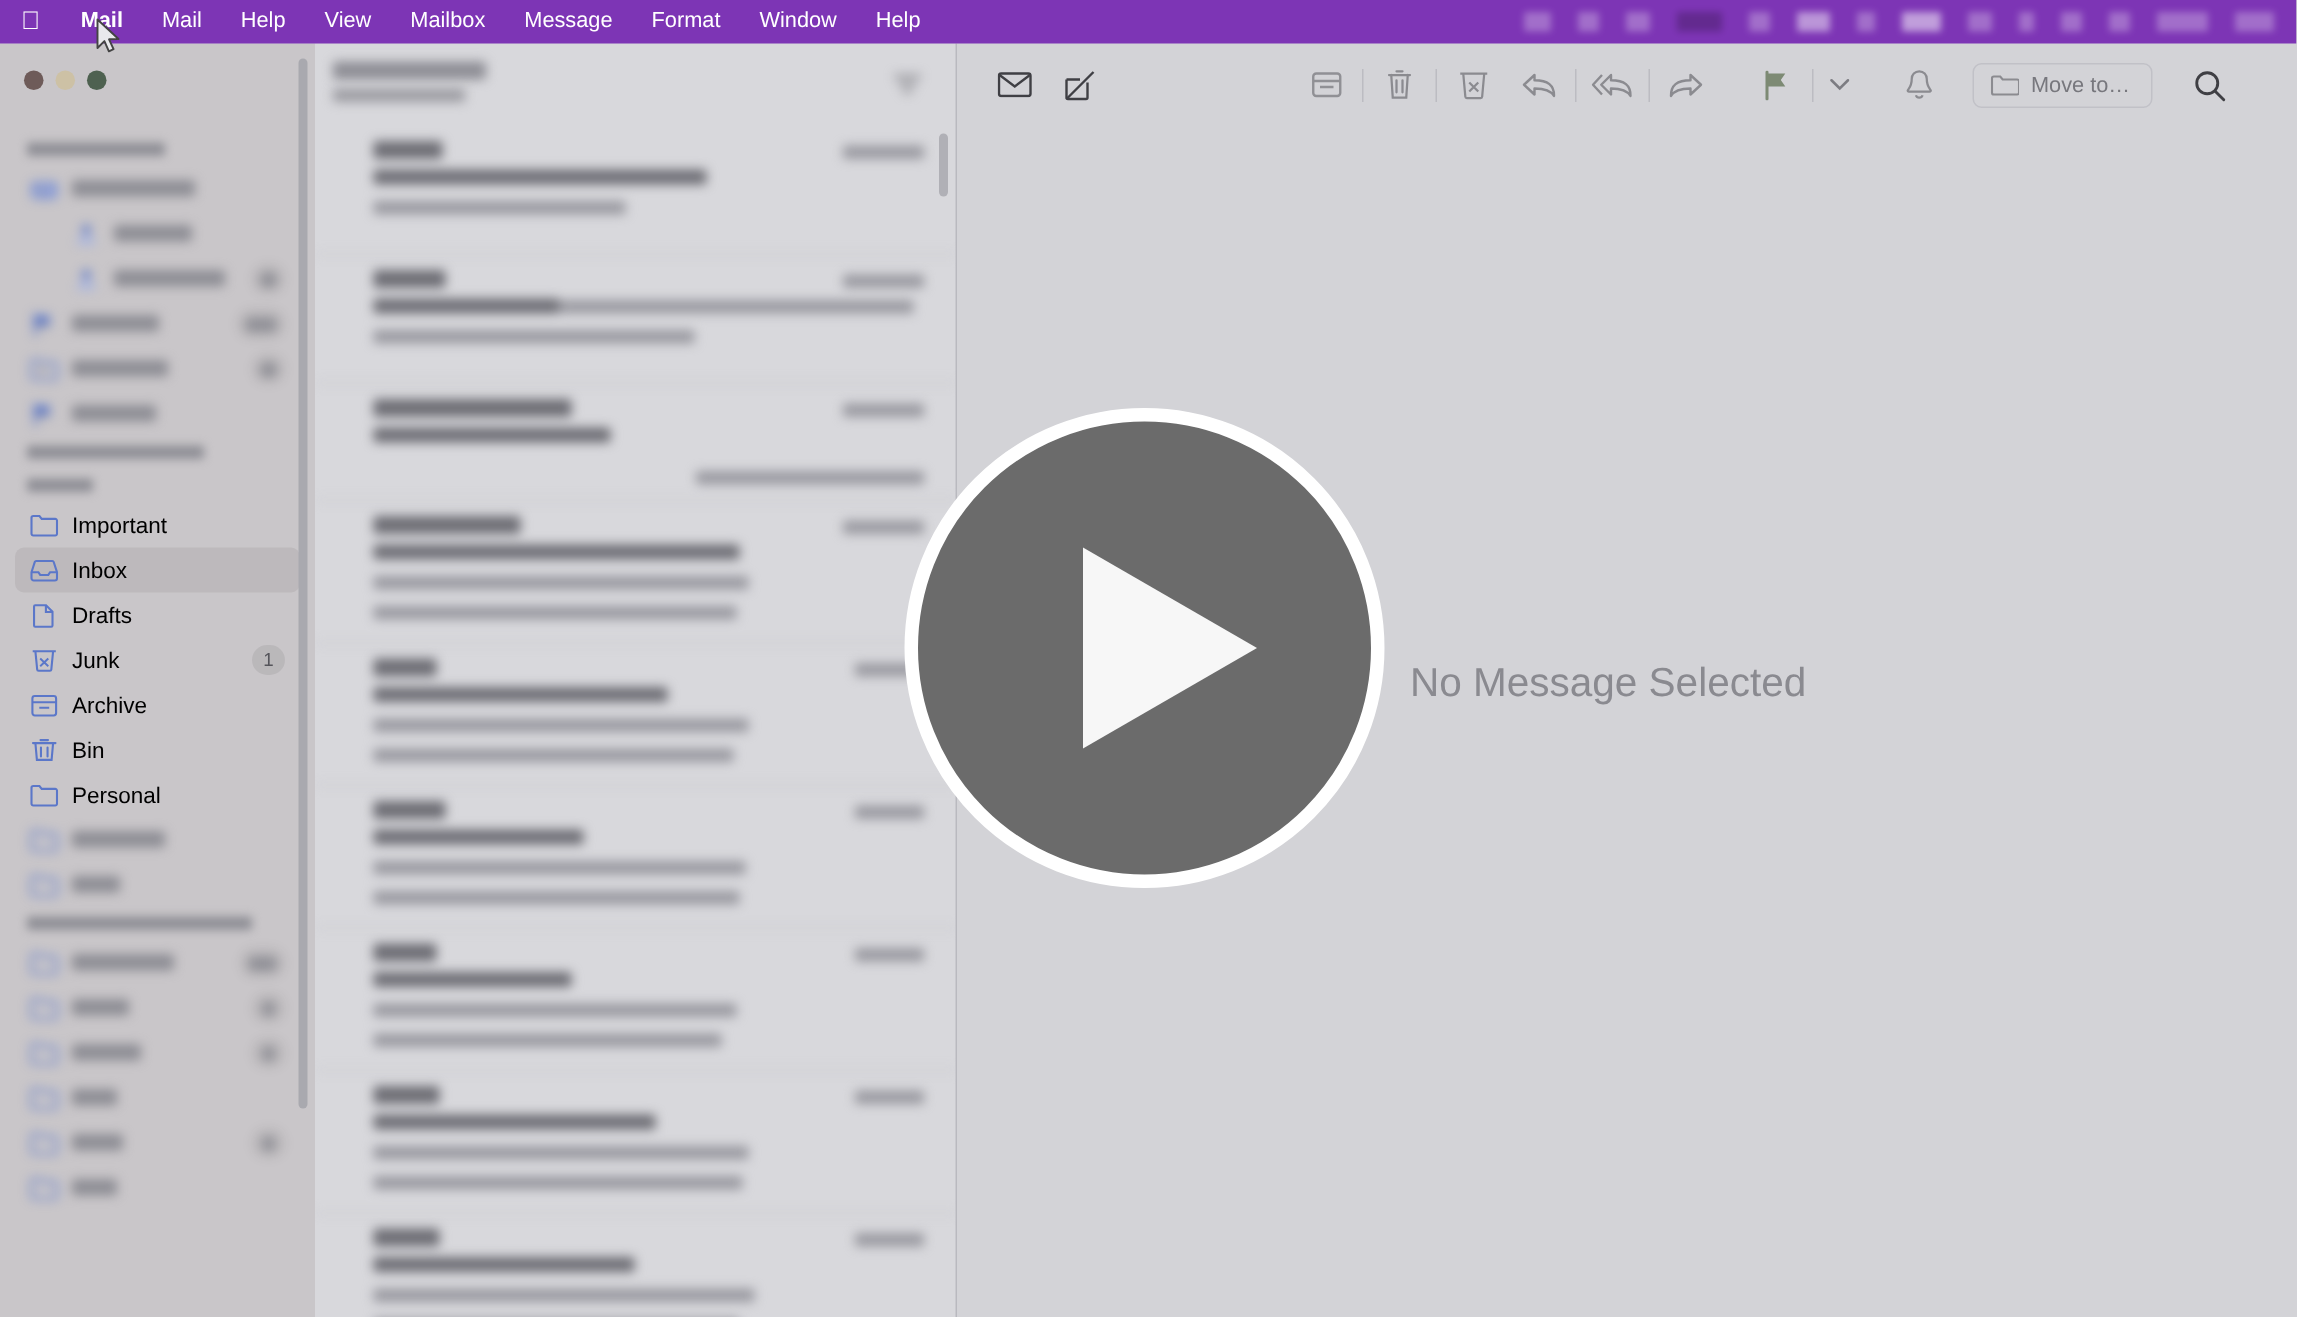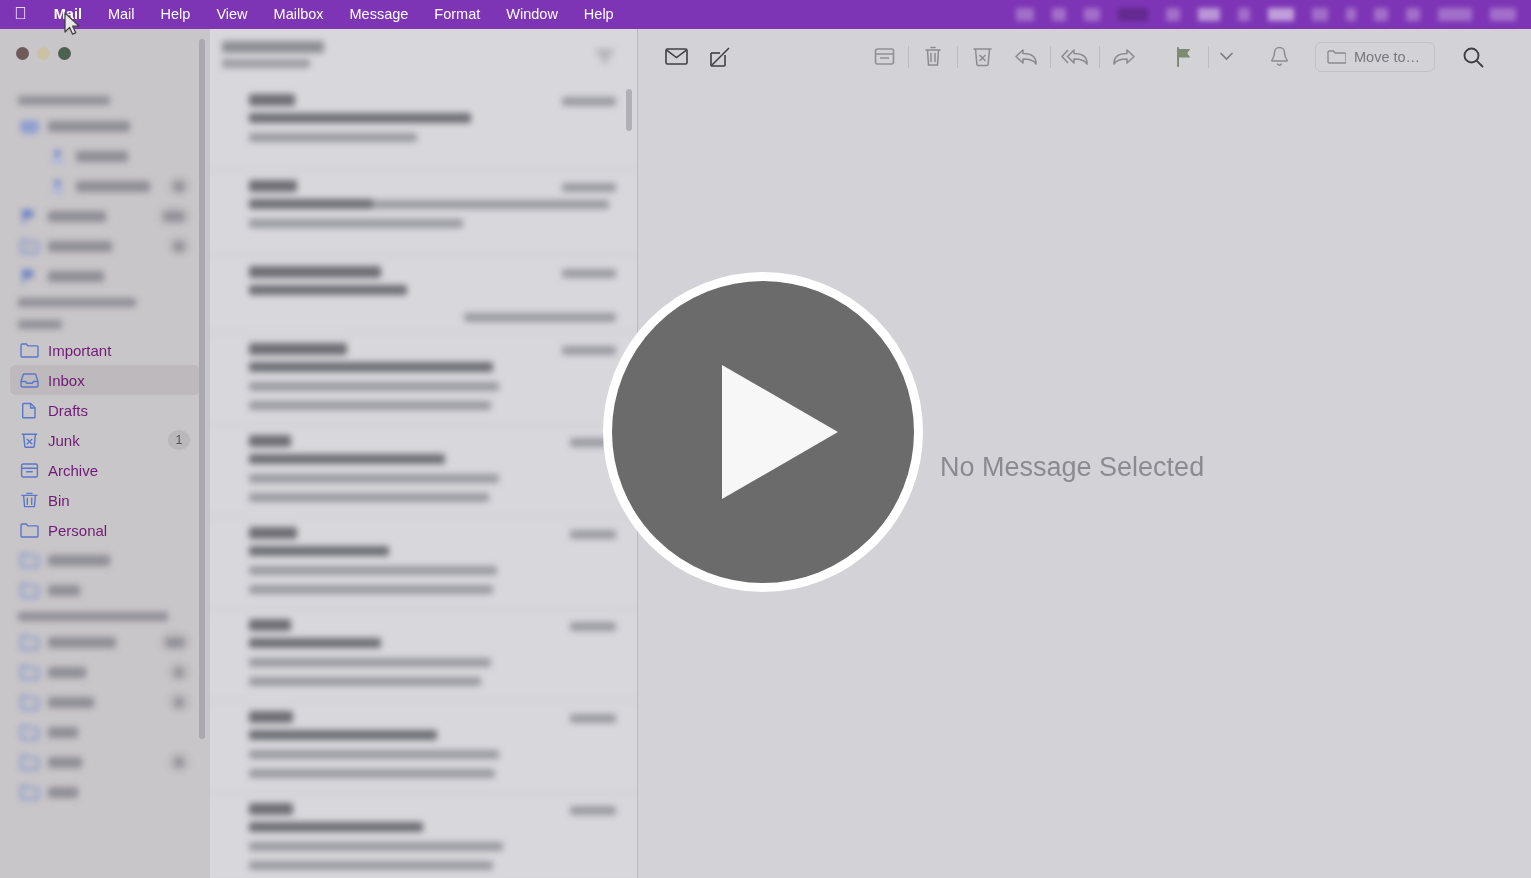--- a/index.html
+++ b/index.html
@@ -65,21 +65,21 @@
 
   .sb-row {
     display:flex; align-items:center;
     height:30px; margin:0 10px; padding-left:10px;
     border-radius:6px; position:relative;
   }
   .sb-row.child { padding-left:38px; }
   .sb-row.selected { background:#bdb9bc; }
   .sb-ic { width:22px; flex:0 0 22px; display:flex; align-items:center; }
   .sb-ic svg { display:block; }
-  .sb-label { font-size:15px; color:#701a75; margin-left:6px; white-space:nowrap; }
+  .sb-label { font-size:15px; color:#000000; margin-left:6px; white-space:nowrap; }
   .sb-badge {
     position:absolute; right:10px; top:50%; transform:translateY(-50%);
     min-width:22px; height:20px; padding:0 6px; border-radius:10px;
     background:rgba(0,0,0,.07); color:#55555b; font-size:12.5px;
     display:flex; align-items:center; justify-content:center;
   }
   .sb-disc {
     position:absolute; left:14px; width:10px; text-align:center;
     font-size:9px; color:#8b8b90;
   }
@@ -143,21 +143,21 @@
   }
 
   
   .readpane {
     position:absolute; top:55px; left:638px; width:893px; height:794px;
     background:#d3d3d7;
     display:flex; align-items:center; justify-content:center;
   }
   .nomsg {
     font-size:27px; color:#8a8a90; font-weight:400;
-    position:absolute; left:302px; top:368px;
+    position:absolute; left:302px; top:356px;
     white-space:nowrap;
   }
 
   
   .play-wrap {
     position:absolute; left:603px; top:272px; width:320px; height:320px;
     z-index:30;
   }
   .play-circle {
     width:320px; height:320px; border-radius:50%;

